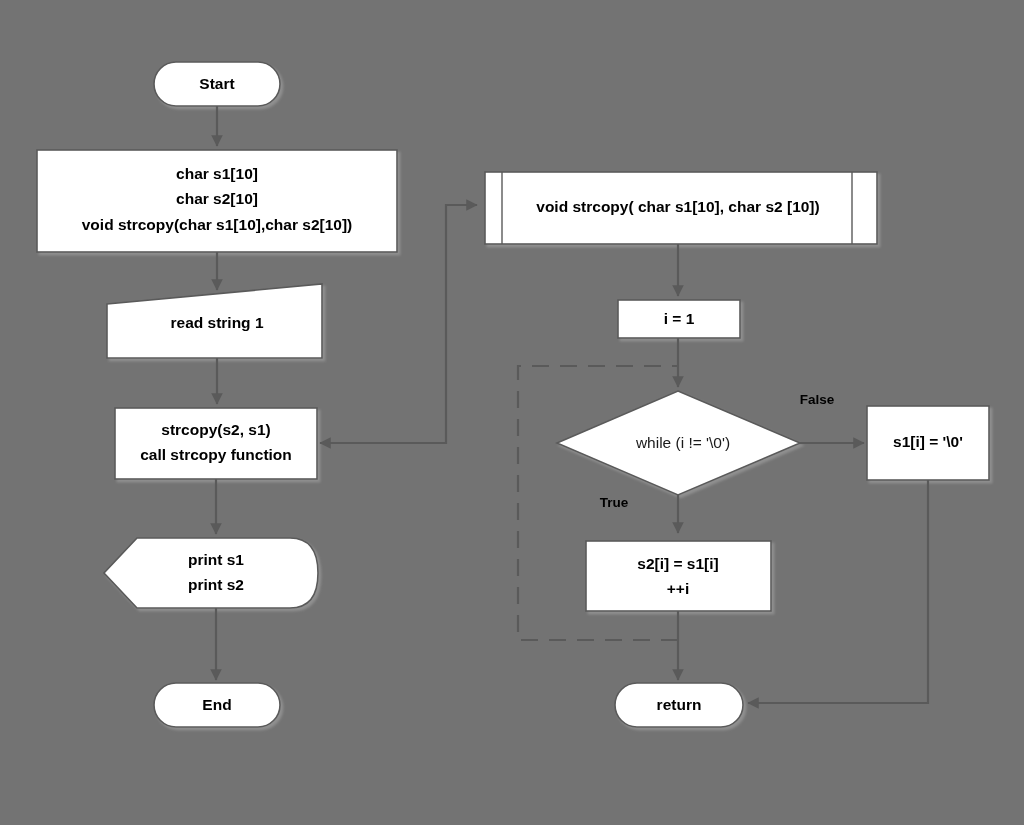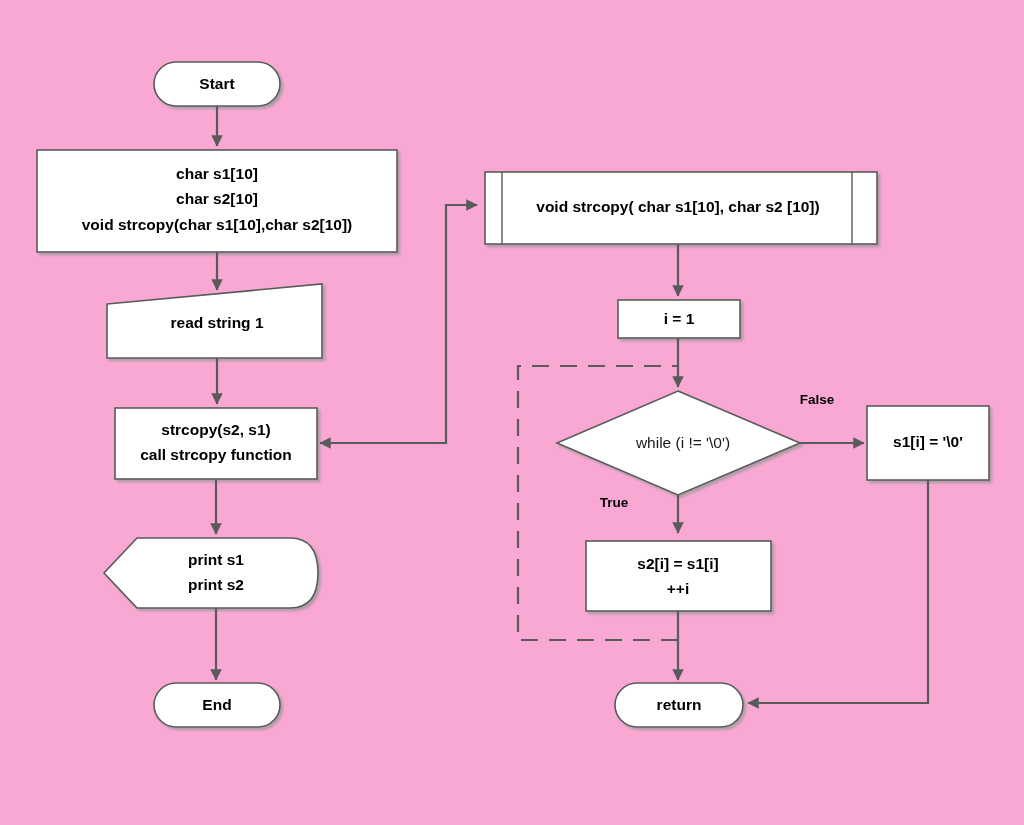--- a/index.html
+++ b/index.html
@@ -11,21 +11,21 @@
   body {
     width: 1024px;
     height: 825px;
     font-family: "Liberation Sans", sans-serif;
     overflow: hidden;
   }
   #flowchart-root {
     position: relative;
     width: 1024px;
     height: 825px;
-    background: #f9a8d4;
+    background: #737373;
   }
   svg#flow-svg {
     display: block;
     width: 1024px;
     height: 825px;
   }
   .shape-stroke {
     stroke: #5a5a5a;
     stroke-width: 1.6;
     fill: #ffffff;

